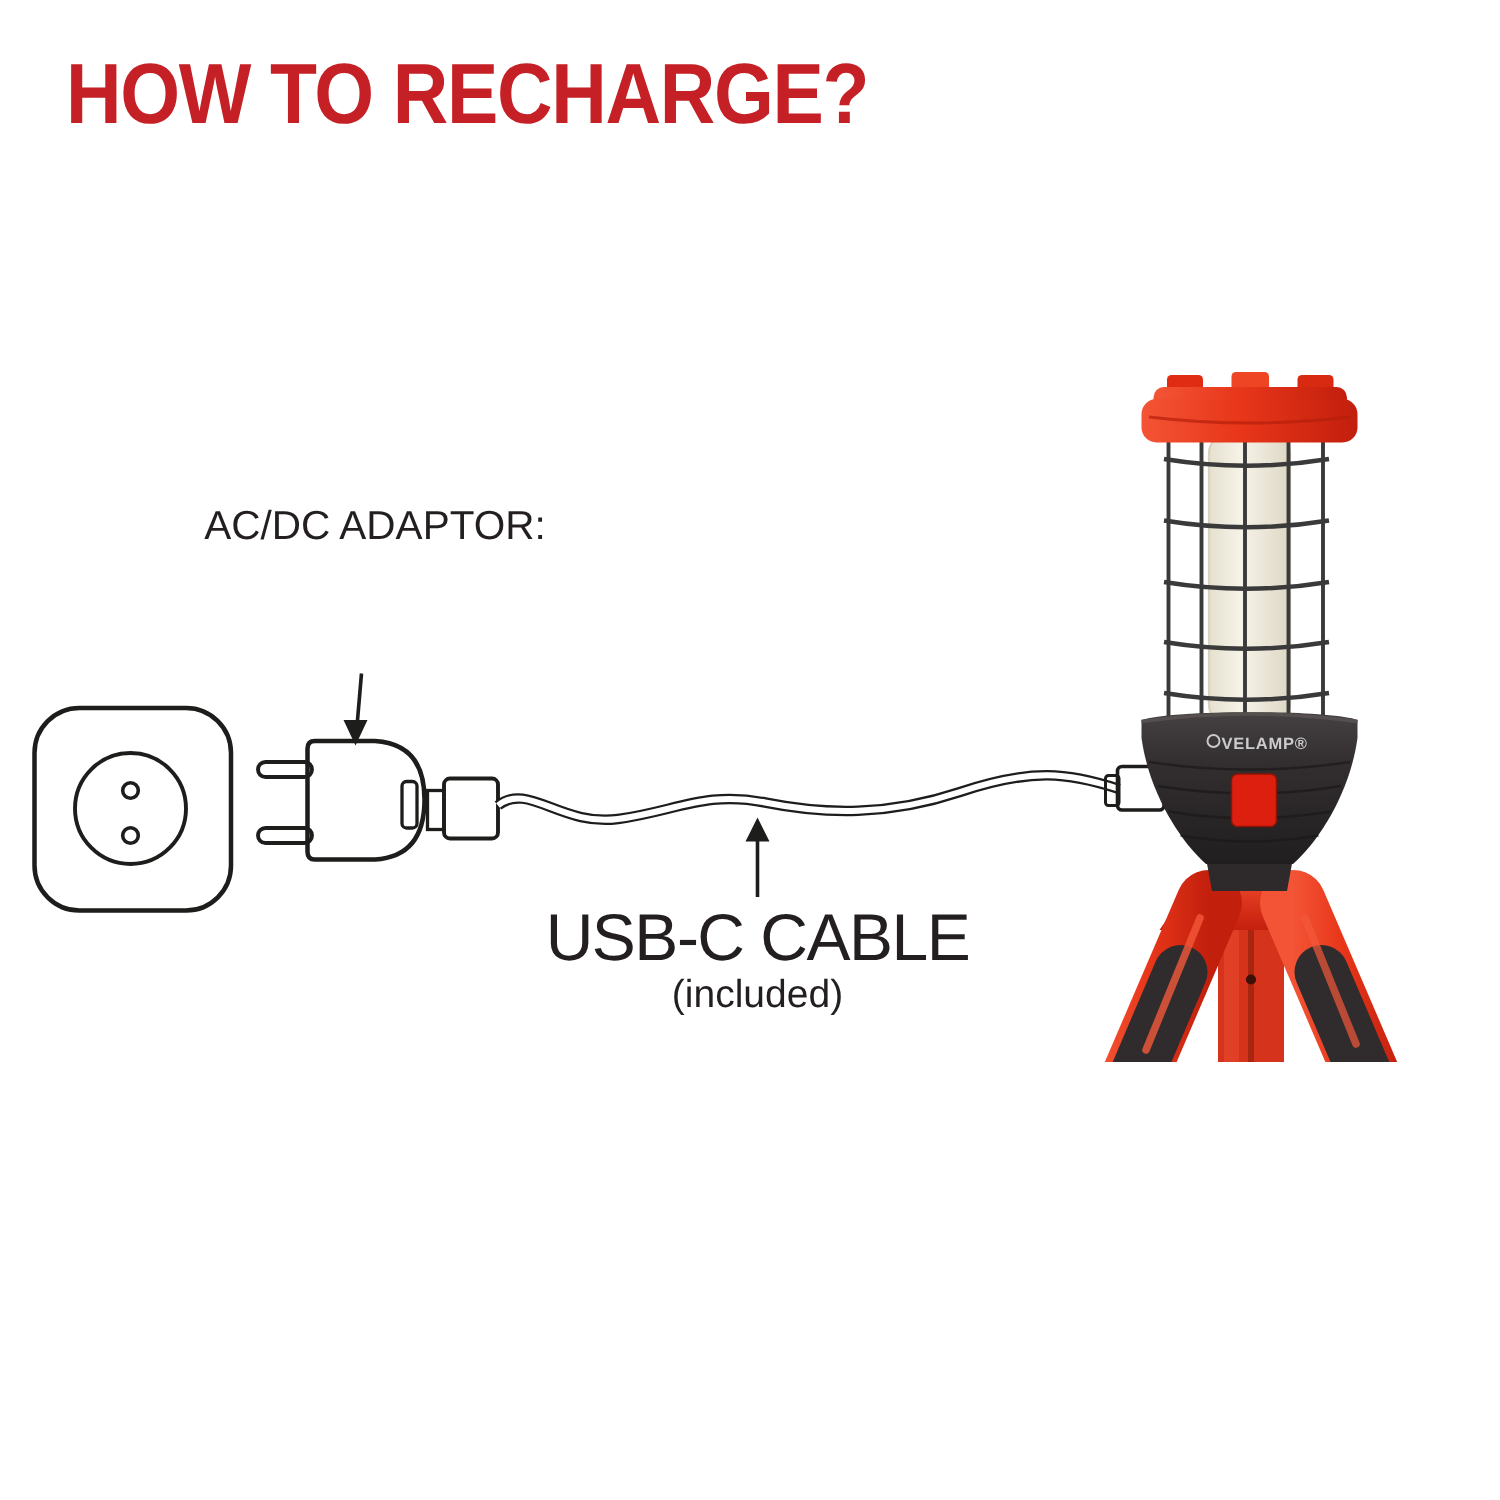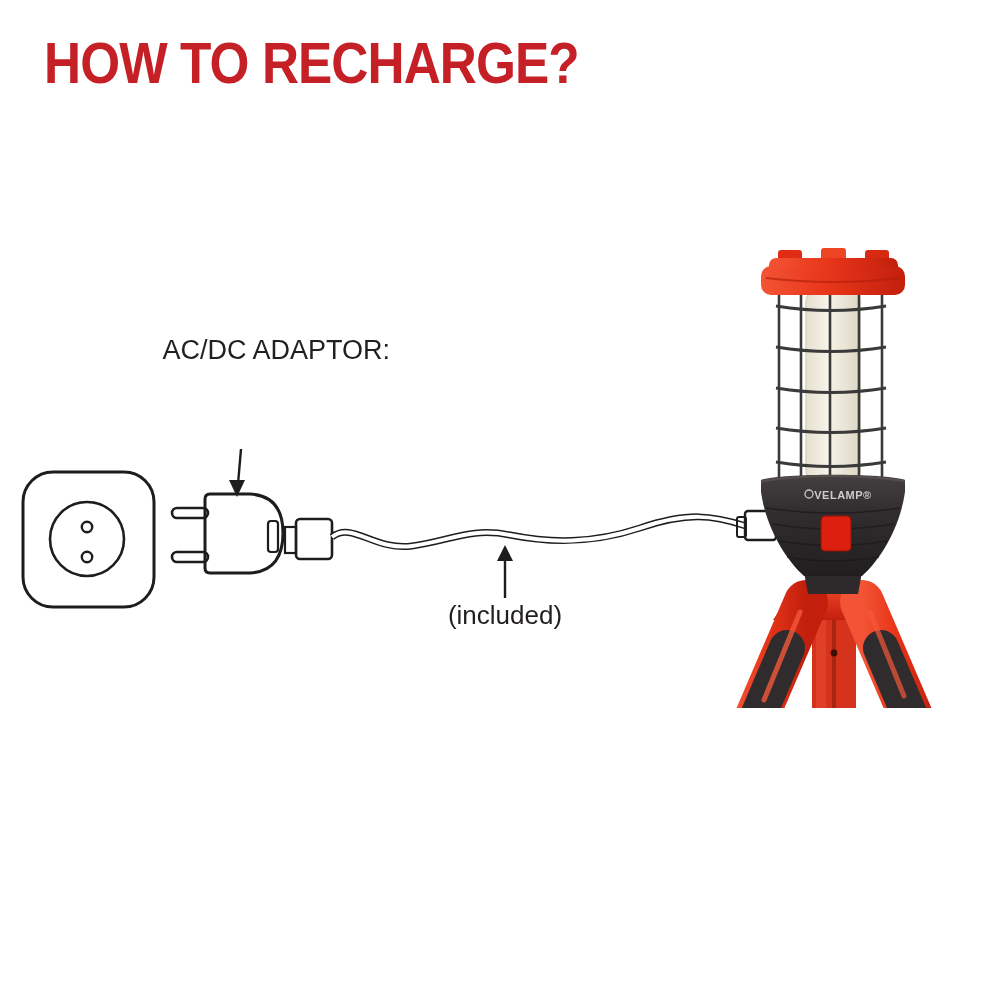--- a/index.html
+++ b/index.html
@@ -7,21 +7,21 @@
     position:relative;width:1000px;height:708px;background:#ffffff;
     overflow:hidden;font-family:"Liberation Sans", sans-serif;color:#231f20;text-decoration:underline;
   }
   #page-title{
     position:absolute;left:44px;top:30px;
     font-size:57px;font-weight:700;letter-spacing:-1px;
     color:#c52026;transform:scaleX(.9);transform-origin:left center;
     white-space:nowrap;
   }
   .anno{position:absolute;text-align:center;line-height:1.06;}
-  #adaptor-annotation{left:110px;top:336px;width:280px;text-align:right;}
+  #adaptor-annotation{left:110px;top:336px;width:280px;}
   #adaptor-annotation .l1{font-size:27px;}
   #adaptor-annotation .l2{font-size:44px;letter-spacing:-1px;}
   #adaptor-annotation .l3{font-size:31px;margin-top:-2px;}
   #cable-annotation{left:355px;top:603px;width:300px;}
   #cable-annotation .l1{font-size:44px;letter-spacing:-1px;}
   #cable-annotation .l2{font-size:26px;margin-top:-1px;}
   svg{position:absolute;left:0;top:0;}
   .ink{stroke:#1d1d1b;fill:none;}
 </style>
 </head>
@@ -29,20 +29,21 @@
 
 <div id="canvas">
 
   <div id="page-title">HOW TO RECHARGE?</div>
 
   <div id="adaptor-annotation" class="anno">
     <div class="l1">AC/DC ADAPTOR:</div>
   </div>
 
   <div id="cable-annotation" class="anno">
+    <div class="l1">USB-C CABLE</div>
     <div class="l2">(included)</div>
   </div>
 
   <svg width="1000" height="1000" viewBox="0 0 1000 1000">
     <defs>
       <linearGradient id="redGrad" x1="0" y1="0" x2="1" y2="0">
         <stop offset="0" stop-color="#f35435"></stop>
         <stop offset="0.45" stop-color="#e8361a"></stop>
         <stop offset="1" stop-color="#c21f0d"></stop>
       </linearGradient>

